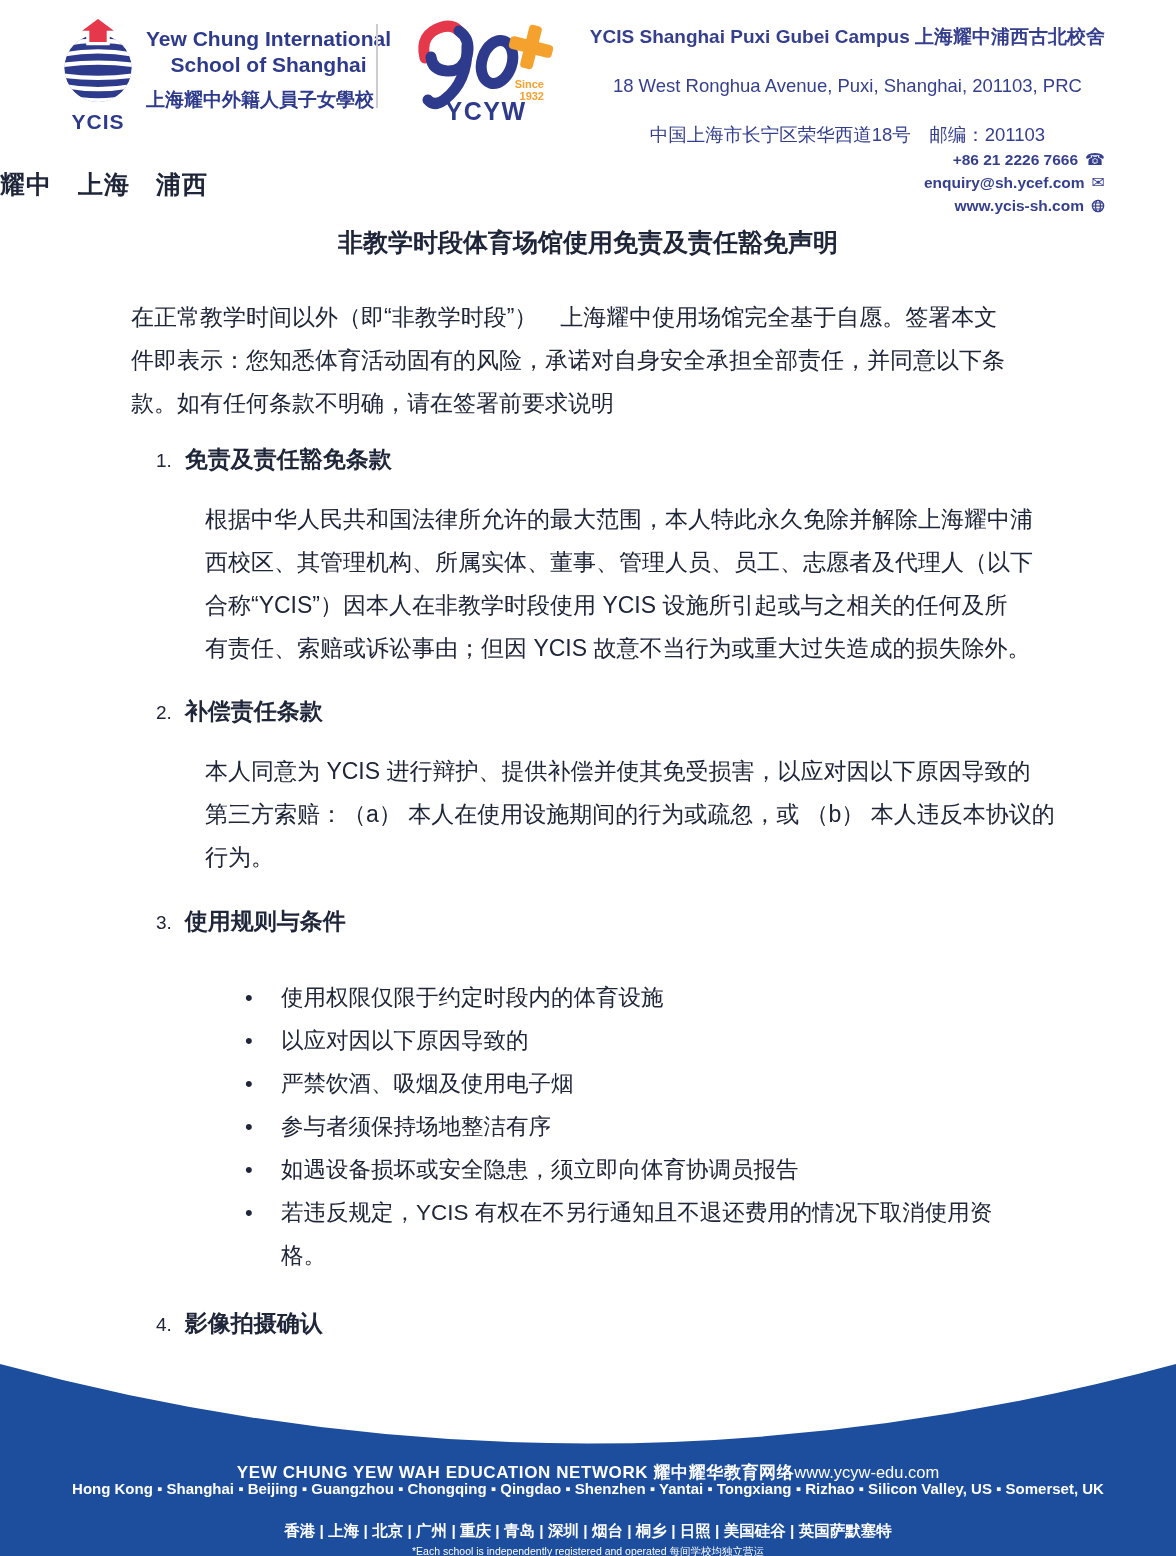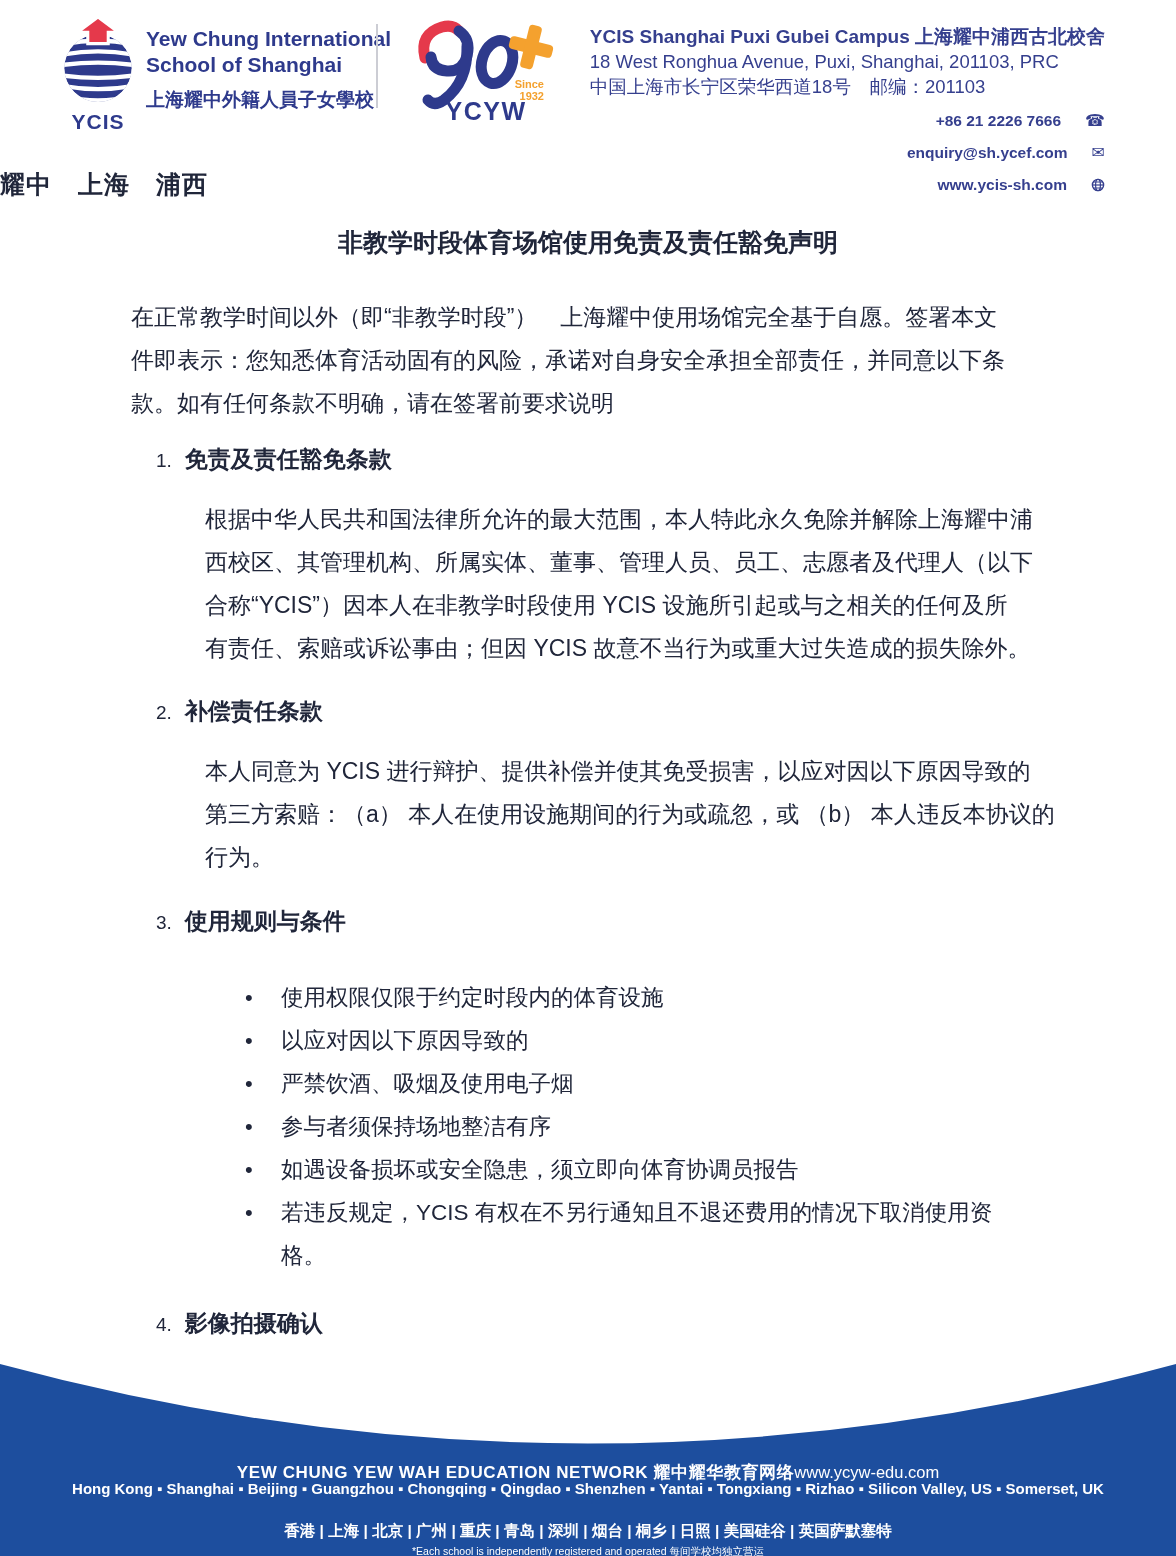--- a/index.html
+++ b/index.html
@@ -15,31 +15,31 @@
   }
   .abs { position: absolute; }
   .pre { white-space: pre; }
   .globe-wrap { left: 62px; top: 16px; width: 72px; text-align: center; }
   .ycis-acronym {
     margin-top: 2px;
     font-size: 21px; font-weight: bold; letter-spacing: 1px;
     color: #2e3a8c;
   }
   .school-names { left: 146px; top: 26px; }
-  .school-en { font-size: 21px; line-height: 26px; font-weight: bold; color: #2e3a8c; }
+  .school-en { font-size: 21px; line-height: 26px; font-weight: bold; color: #2e3a8c; text-align: center; }
   .school-zh { margin-top: 9px; font-size: 19px; font-weight: bold; color: #2e3a8c; }
   .logo-divider { left: 376px; top: 24px; width: 2px; height: 84px; background: #cccdd4; }
   .logo90 { left: 404px; top: 12px; }
 
-  .campus { top: 24px; right: 71px; text-align: left; color: #353f8e; }
+  .campus { top: 24px; right: 71px; text-align: center; color: #353f8e; }
   .campus-title { font-size: 19px; font-weight: bold; line-height: 25px; }
-  .campus-line { font-size: 18.5px; line-height: 25px; }
+  .campus-line { font-size: 18.5px; line-height: 25px; margin-top: 24px; }
   .contact-line {
     display: flex; justify-content: flex-end; align-items: center;
-    gap: 24px; font-size: 15.5px; font-weight: bold; line-height: 20px; margin-top: 12px;
+    gap: 7px; font-size: 15.5px; font-weight: bold; line-height: 20px; margin-top: 3px;
   }
   .glyph-icon { font-size: 16px; line-height: 16px; }
 
   
   .doc-text { color: #20263a; }
   .doc-title { left: 0; top: 168px; width: 100%; text-align: left;
     font-size: 25px; font-weight: bold; letter-spacing: 1px; }
   .doc-subtitle { left: 0; top: 226px; width: 100%; text-align: center;
     font-size: 25px; font-weight: bold; }
   .intro { left: 131px; top: 296px; font-size: 23px; line-height: 43px; }

